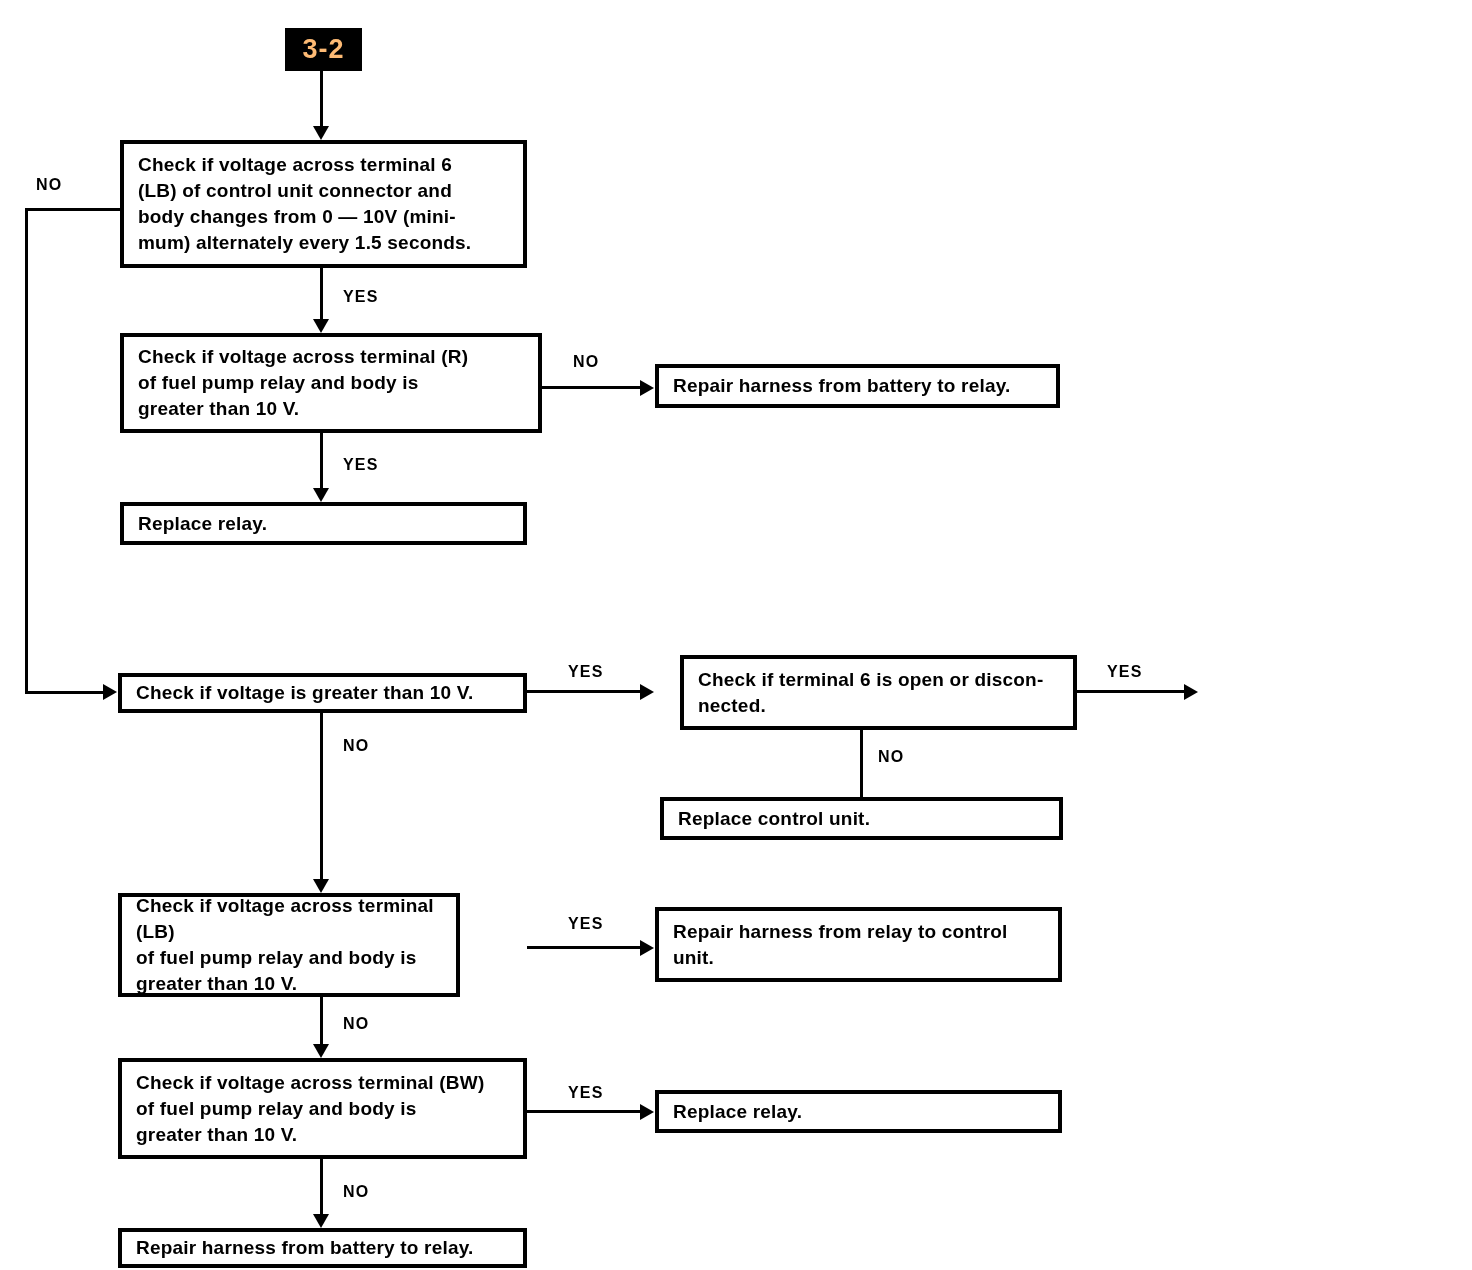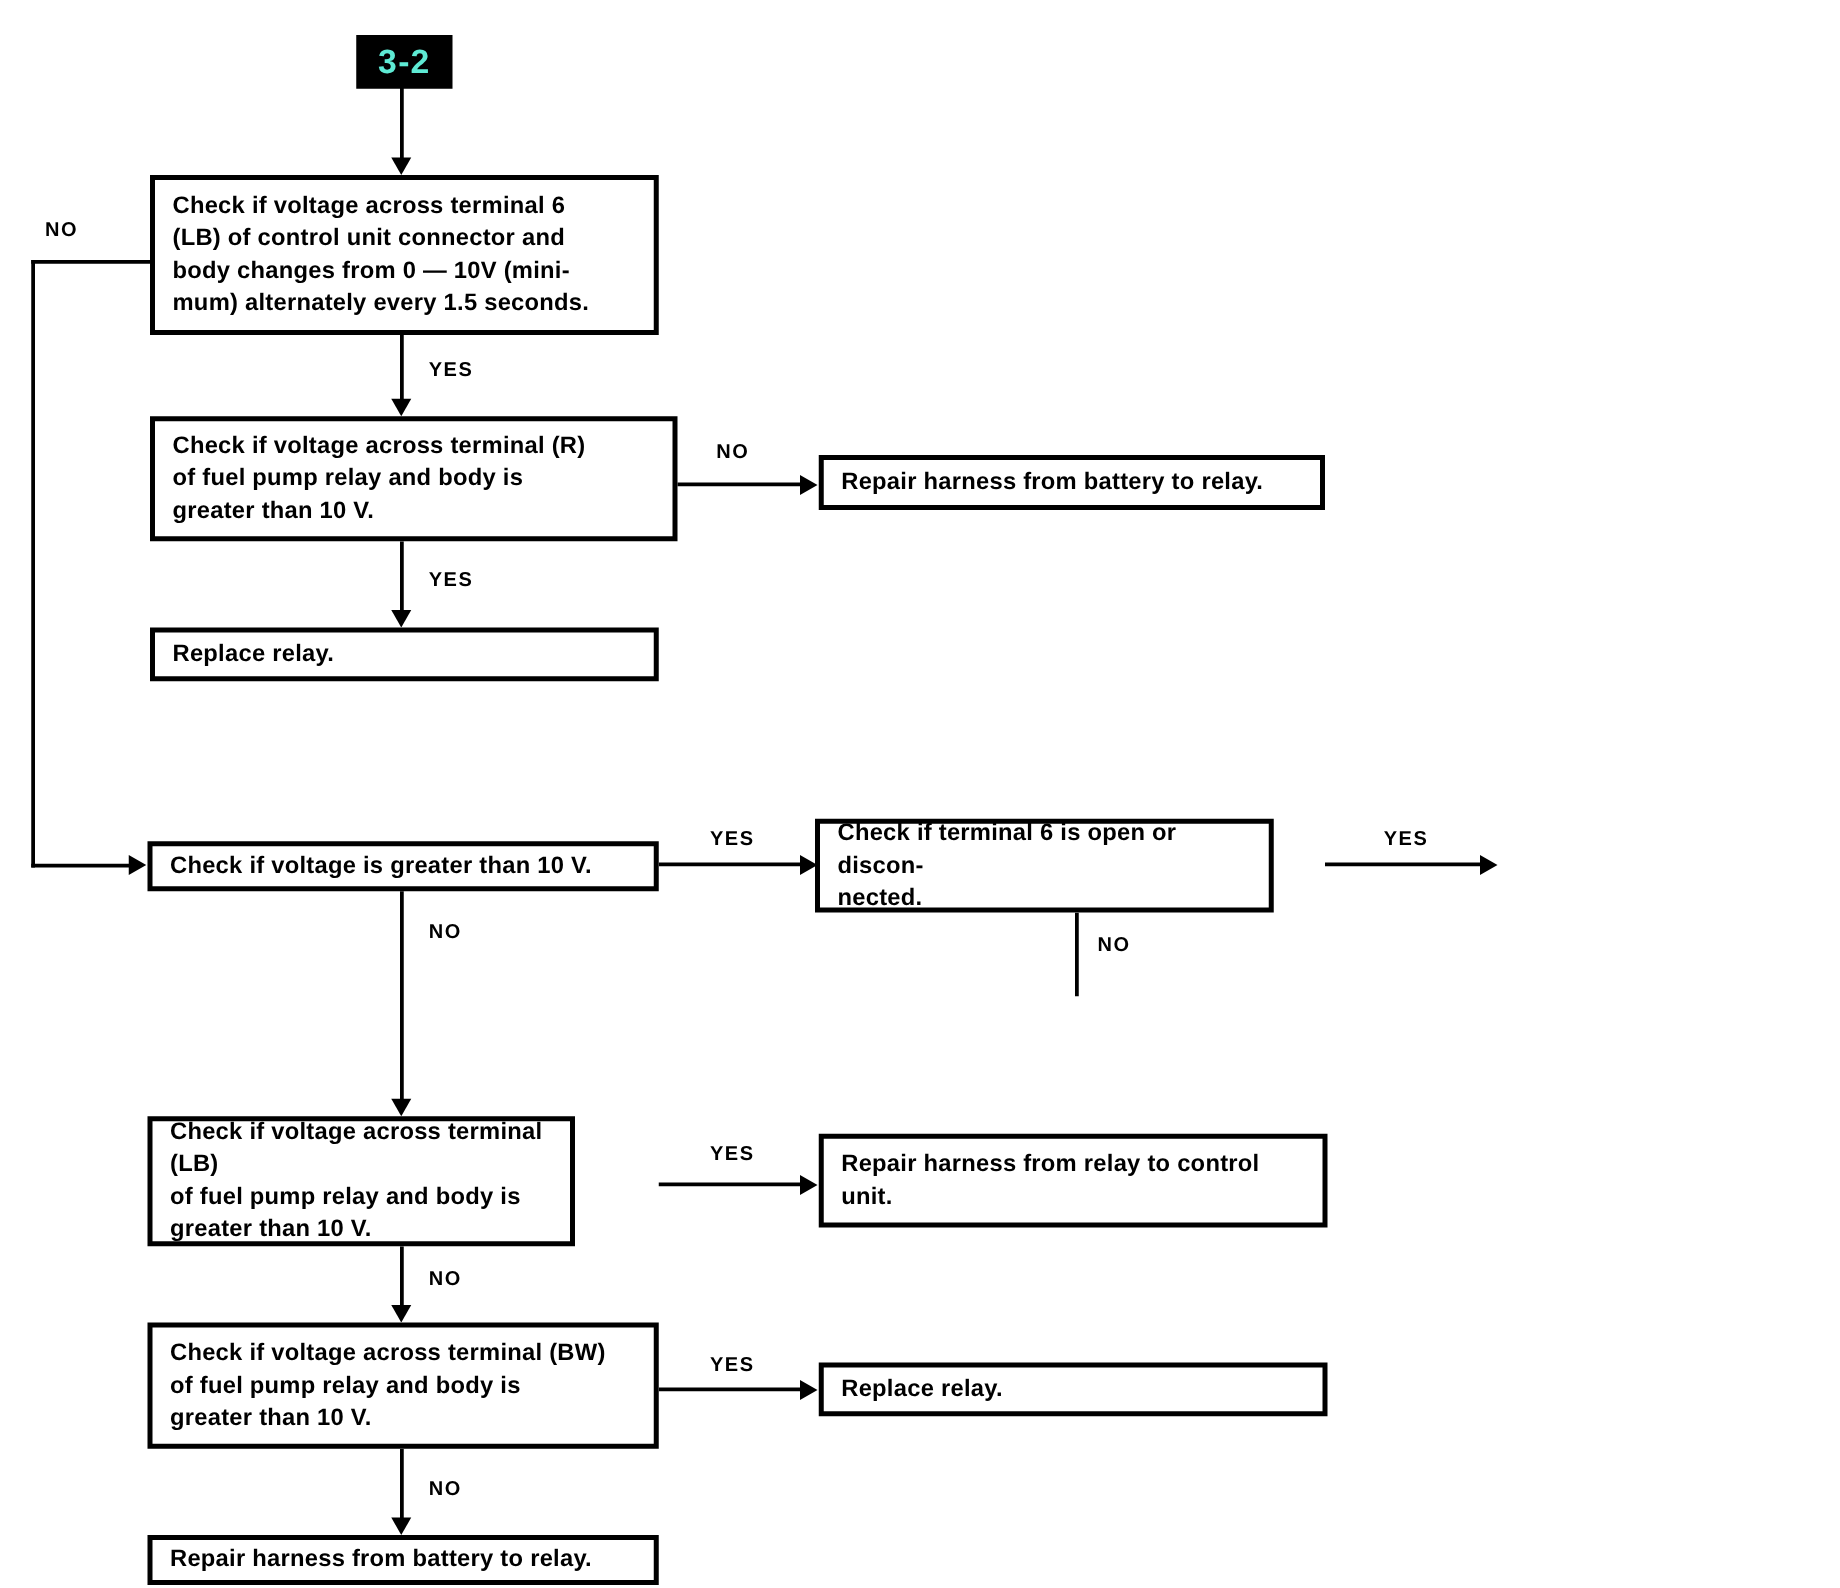--- a/index.html
+++ b/index.html
@@ -2,21 +2,21 @@
 <html><head>
 <meta charset="utf-8">
 <style>
   html,body{margin:0;padding:0;background:#fff;}
   .stage{
     position:relative;width:1472px;height:1270px;background:#ffffff;
     font-family:"Liberation Sans",sans-serif;color:#000;overflow:hidden;
   }
   .tag{
     position:absolute;left:285px;top:28px;width:77px;height:43px;
-    background:#000;color:#5eead4;display:flex;align-items:center;justify-content:center;
+    background:#000;color:#fdba74;display:flex;align-items:center;justify-content:center;
     font-weight:bold;font-size:27px;letter-spacing:1px;
   }
   .node{
     position:absolute;border:4px solid #000;background:#fff;box-sizing:border-box;
     display:flex;align-items:center;
   }
   .txt{
     font-weight:bold;font-size:19px;line-height:26px;letter-spacing:.2px;
     white-space:pre-line;padding:0 14px;
   }
@@ -110,26 +110,29 @@
   </div>
 
   <div class="node" style="left:120px;top:502px;width:407px;height:43px">
     <span class="txt">Replace relay.</span>
   </div>
 
   <div class="node" style="left:118px;top:673px;width:409px;height:40px">
     <span class="txt">Check if voltage is greater than 10 V.</span>
   </div>
 
-  <div class="node" style="left:652px;top:655px;width:367px;height:75px">
+  <div class="node" style="left:680px;top:655px;width:397px;height:75px">
     <span class="txt">Check if terminal 6 is open or discon-
 nected.</span>
   </div>
 
 
+  <div class="node" style="left:660px;top:797px;width:403px;height:43px">
+    <span class="txt">Replace control unit.</span>
+  </div>
 
   <div class="node" style="left:118px;top:893px;width:342px;height:104px">
     <span class="txt">Check if voltage across terminal (LB)
 of fuel pump relay and body is
 greater than 10 V.</span>
   </div>
 
   <div class="node" style="left:655px;top:907px;width:407px;height:75px">
     <span class="txt">Repair harness from relay to control
 unit.</span>

